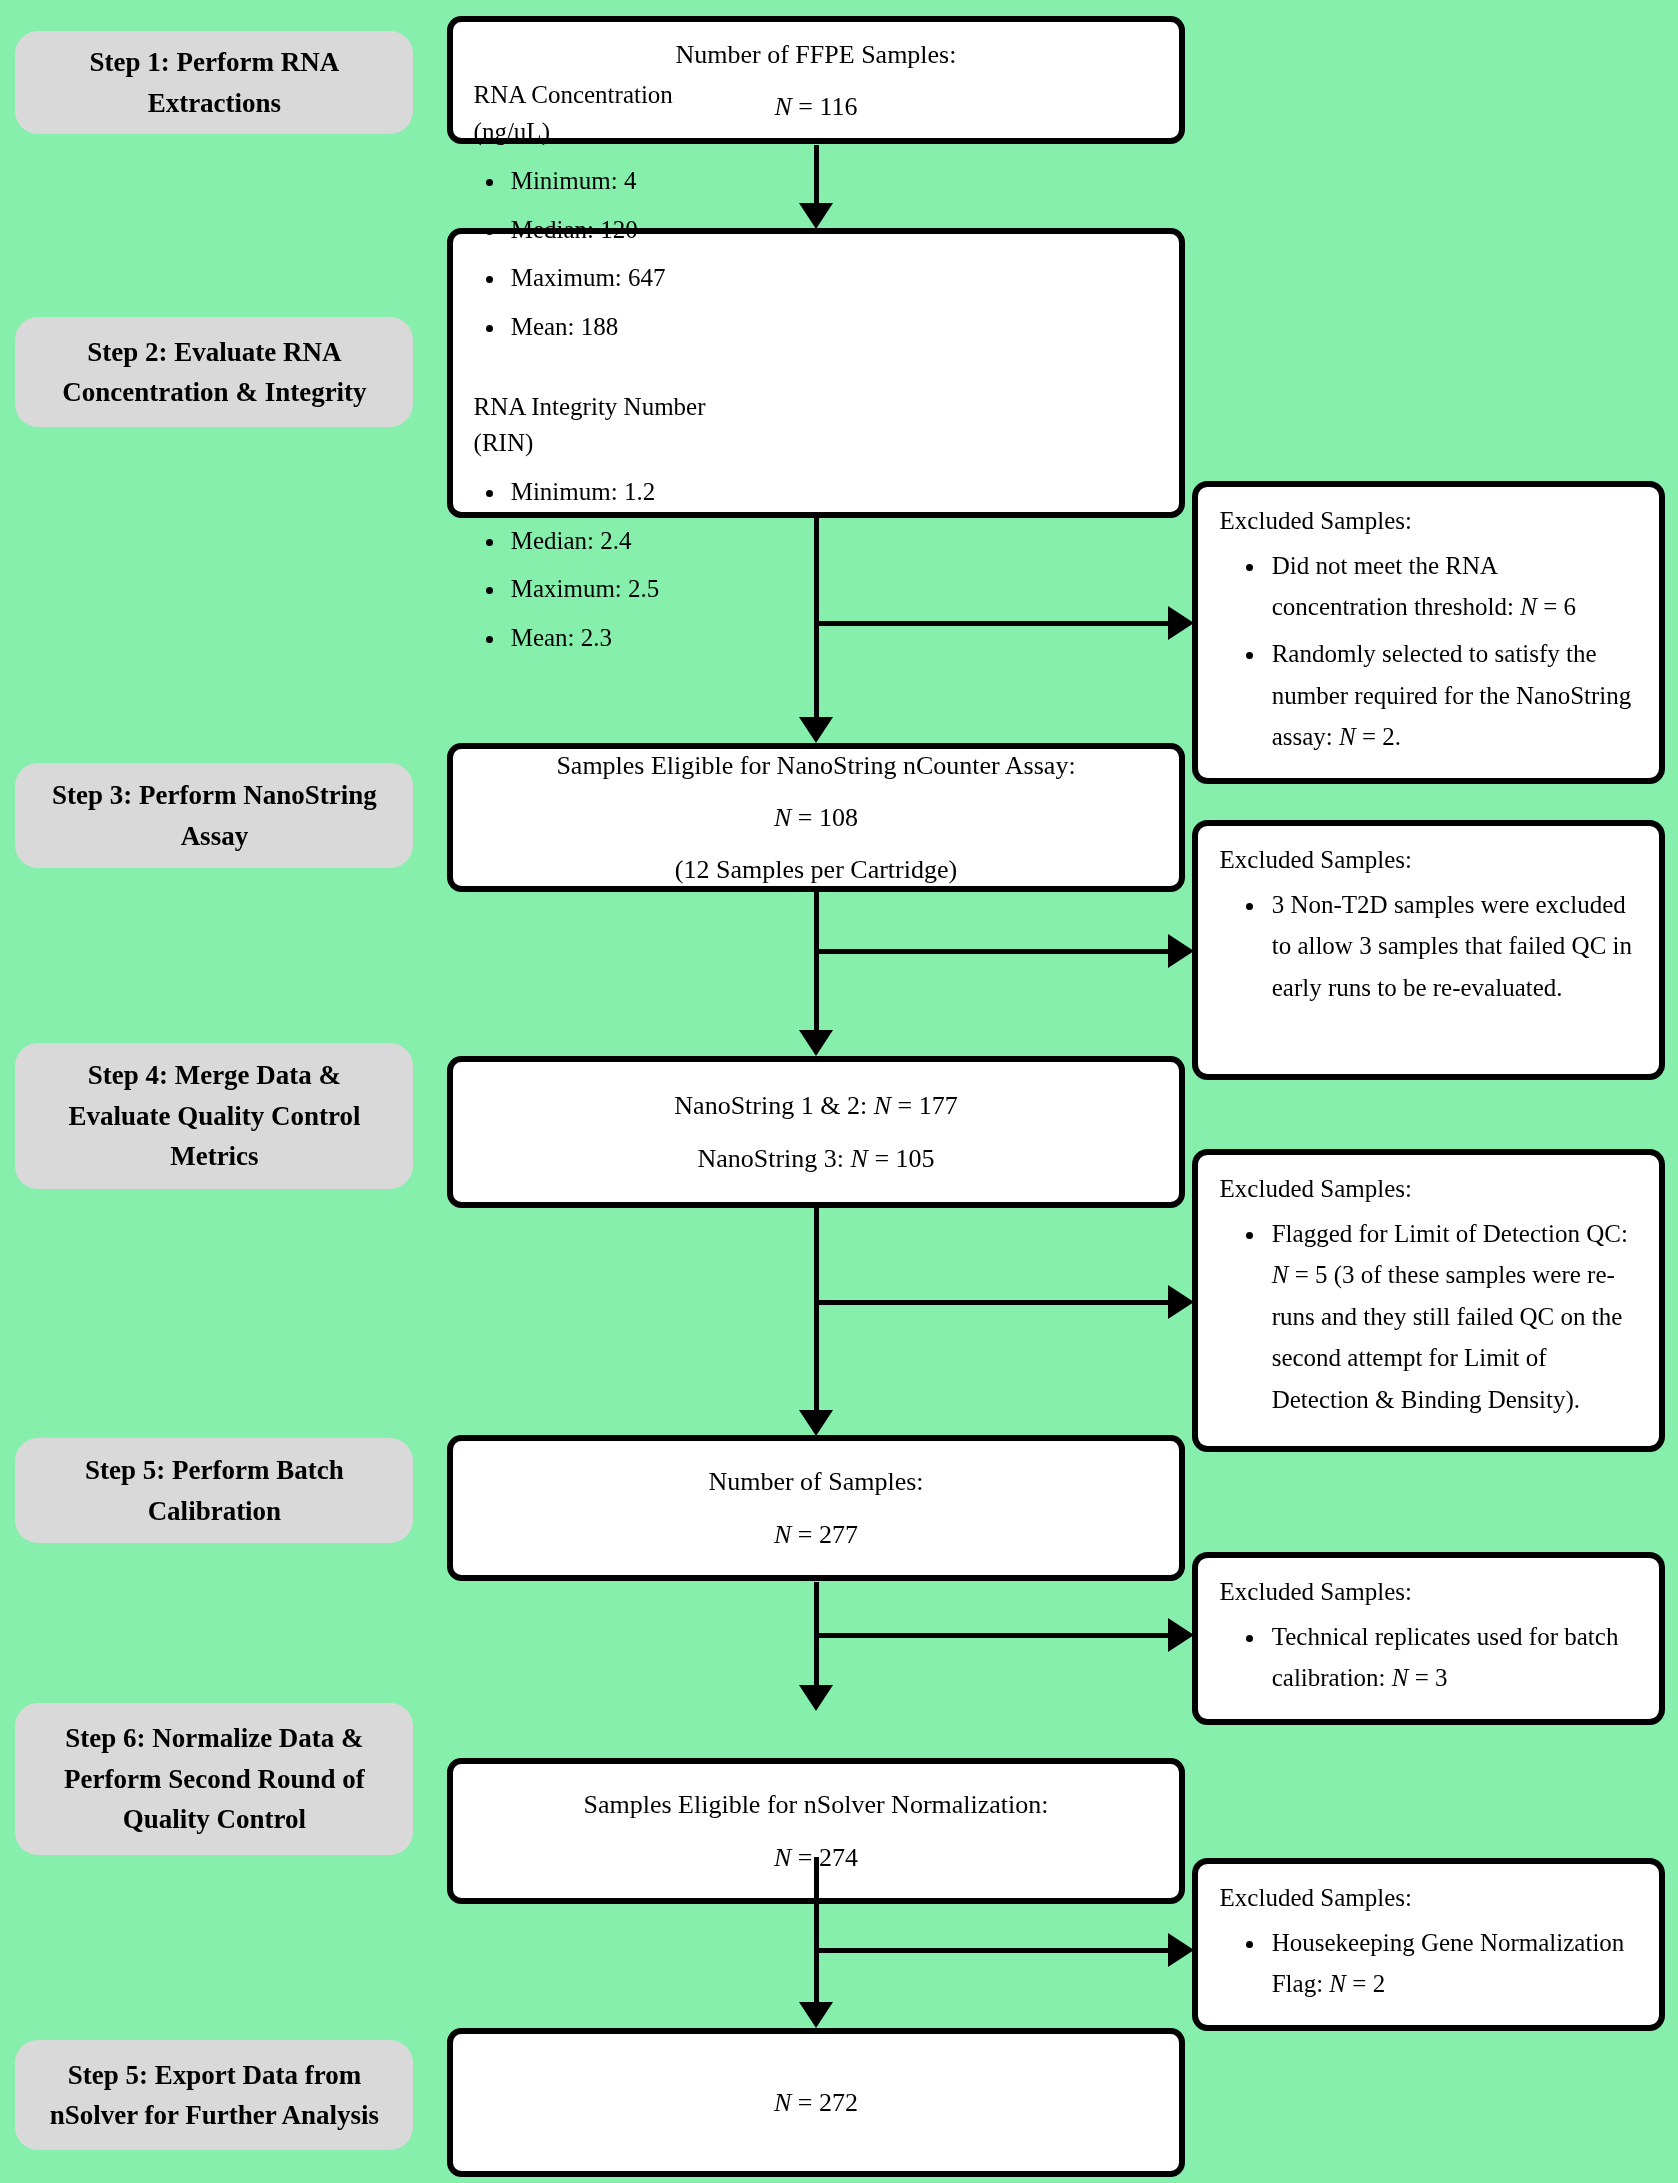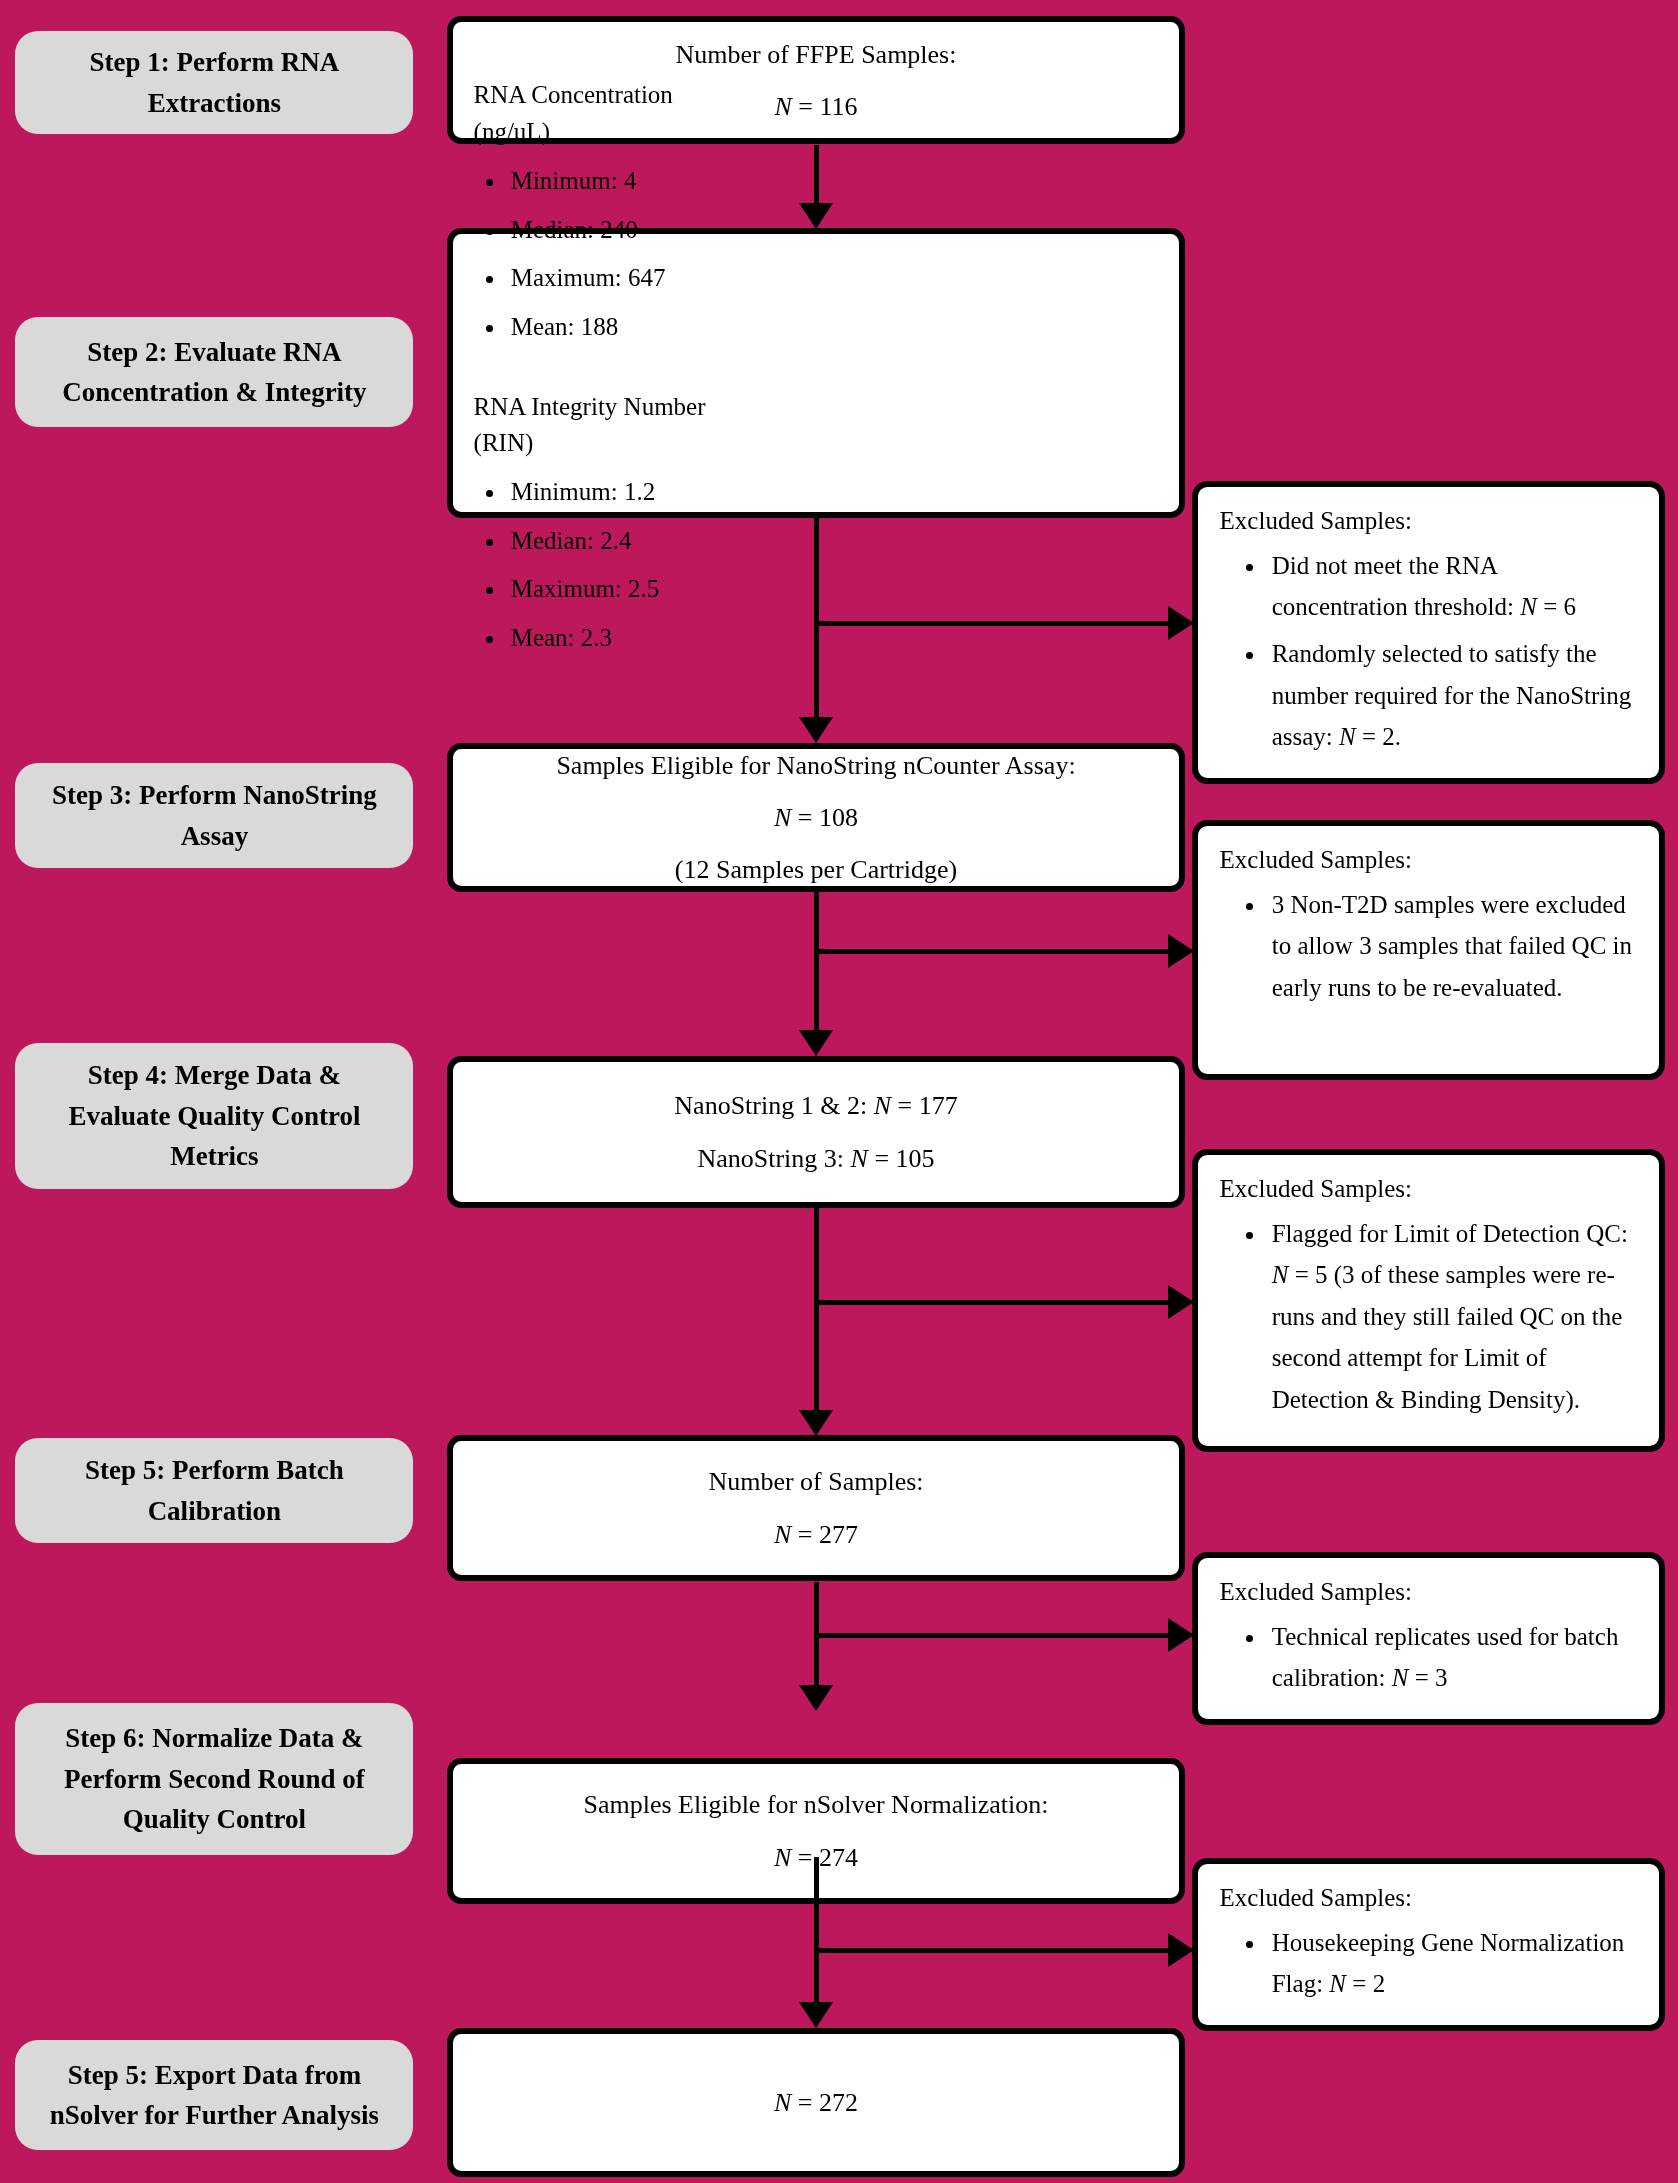--- a/index.html
+++ b/index.html
@@ -1,20 +1,20 @@
 <!DOCTYPE html>
 <html style="font-size:8.2px"><head>
 <meta charset="utf-8">
 <style>
   html,body{margin:0;padding:0;background:#ffffff;}
   #canvas{
     position:relative;
     width:1679px;
     height:2183px;
-    background:#be185d;
+    background:#86efac;
     font-family:"Liberation Serif","DejaVu Serif",serif;
     color:#000;
   }
   
   .step{
     position:absolute;
     left:15.4px;
     width:398px;
     background:#d9d9d9;
     border-radius:23px;
@@ -114,21 +114,21 @@
     <span class="ln"><i class="nvar">N</i><span> = 116</span></span>
   </div>
 
   <div class="fbox" style="top:228px;height:290px;">
     <div class="cols">
       <div class="col">
         <span class="hdr">RNA Concentration</span>
         <span class="hdr">(ng/uL)</span>
         <ul>
           <li>Minimum:  4</li>
-          <li>Median:  240</li>
+          <li>Median:  120</li>
           <li>Maximum:  647</li>
           <li>Mean: 188</li>
         </ul>
       </div>
       <div class="col">
         <span class="hdr">RNA Integrity Number</span>
         <span class="hdr">(RIN)</span>
         <ul>
           <li>Minimum: 1.2</li>
           <li>Median: 2.4</li>

